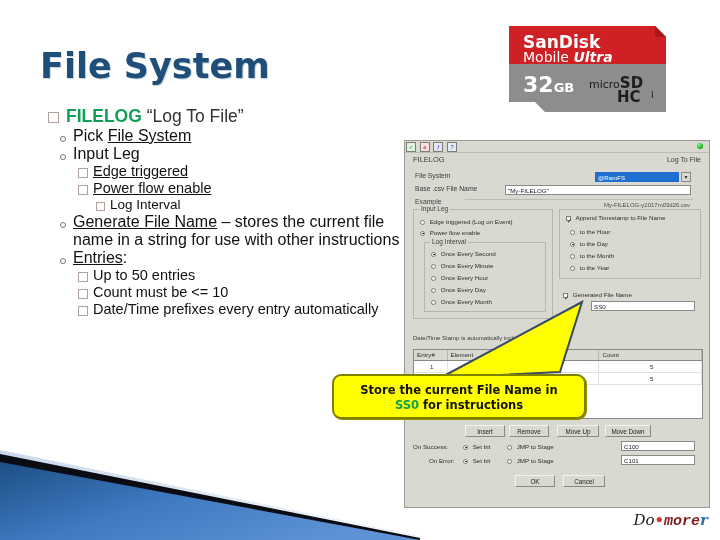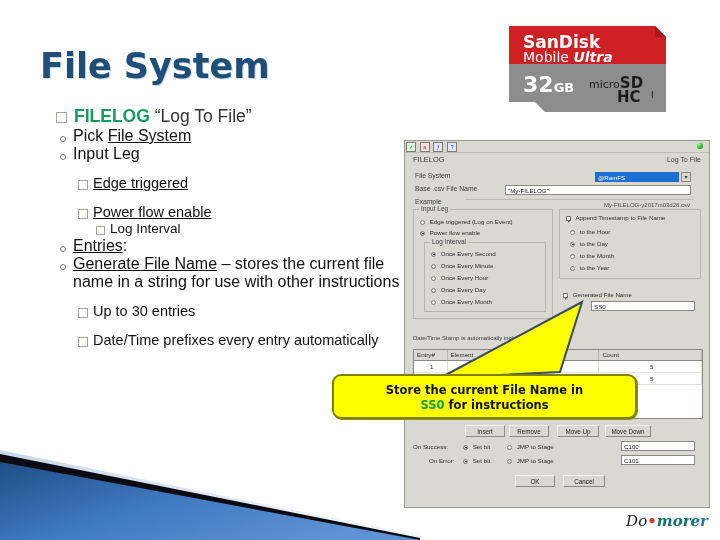--- a/index.html
+++ b/index.html
@@ -16,37 +16,37 @@
     position:absolute;left:40px;top:46px;
     font-family:"DejaVu Sans", sans-serif;
     font-size:35px;font-weight:bold;color:#1f4e79;
     letter-spacing:0px;
     text-shadow:1px 1px 0 #c9d6e4;
   }
 
   
   #body-area{position:absolute;left:44px;top:106px;width:360px;}
 
-  .lvl1{display:flex;align-items:flex-start;margin:0 0 1px 12px;}
+  .lvl1{display:flex;align-items:flex-start;margin:0 0 1px 4px;}
   .lvl1 .bullet{
     width:9px;height:9px;border:1.5px solid #b0a09a;background:transparent;
     margin:6px 7px 0 0;flex:none;
   }
   .lvl1 .txt{font-size:17.5px;line-height:20px;color:#111;}
   .l1-green{color:#0f9e56;font-weight:bold;}
   .l1-rest{color:#333;}
 
   .lvl2{display:flex;align-items:flex-start;margin:0 0 0 16px;}
   .lvl2 .bullet{
     width:4px;height:4px;border:1px solid #777;border-radius:50%;
     margin:9px 7px 0 0;flex:none;background:transparent;
   }
   .lvl2 .txt{font-size:16px;line-height:18px;color:#111;}
 
-  .lvl3{display:flex;align-items:flex-start;margin:12px 0 0 34px;}
+  .lvl3{display:flex;align-items:flex-start;margin:0 0 0 34px;}
   .lvl3 .bullet{
     width:8px;height:8px;border:1.2px solid #b0a09a;background:transparent;
     margin:5px 5px 0 0;flex:none;
   }
   .lvl3 .txt{font-size:14.5px;line-height:17px;color:#111;}
 
   .lvl4{display:flex;align-items:flex-start;margin:0 0 0 52px;}
   .lvl4 .bullet{
     width:7px;height:7px;border:1.2px solid #b0a09a;background:transparent;
     margin:5px 5px 0 0;flex:none;
@@ -104,33 +104,33 @@
   #tbl .trow{display:flex;height:11px;border-bottom:1px solid #e2e2dc;}
   #tbl .trow div{font-size:6.2px;line-height:11px;padding-left:3px;border-right:1px solid #e2e2dc;color:#2b2b2b;text-align:center;}
   .c-entry{width:30px;} .c-elem{width:150px;} .c-count{width:100px;}
 
   .btn{position:absolute;background:#d9d9d2;border:1px solid #8a8a84;border-top-color:#f2f2ee;
        border-left-color:#f2f2ee;font-size:6.3px;color:#222;text-align:center;line-height:11px;height:12px;box-sizing:border-box;}
 
   
   #callout-arrow{position:absolute;left:330px;top:280px;width:380px;height:140px;pointer-events:none;}
   #callout{
-    position:absolute;left:332px;top:374px;width:305px;height:45px;
+    position:absolute;left:332px;top:374px;width:254px;height:45px;
     background:#ffff00;border:2px solid #7f7f00;border-radius:9px;
     box-sizing:border-box;text-align:center;
     font-family:"DejaVu Sans", sans-serif;font-size:11.5px;font-weight:bold;color:#111;
     padding-top:7px;line-height:15px;
     box-shadow:1px 1px 0 #8f8f00;
   }
   #callout .ss0{color:#0f9e56;}
 
   
   #logo{position:absolute;right:12px;bottom:10px;
         font-family:"DejaVu Serif", serif;font-style:italic;font-size:15px;color:#1a1a1a;}
-  #logo .more{font-weight:bold;color:#0f766e;}
+  #logo .more{font-weight:bold;color:#7f1d1d;font-family:Liberation Mono, monospace;}
   #logo .dot{color:#d23b2a;font-weight:bold;}
   #logo .tail{color:#2f6fb5;font-weight:bold;}
 </style>
 </head>
 <body>
 
 <svg id="deco-band" viewBox="0 0 420 130">
   <defs>
     <linearGradient id="gb" x1="0" y1="0" x2="1" y2="0.6">
       <stop offset="0" stop-color="#1d4f86"></stop>
@@ -192,33 +192,37 @@
   </div>
 
   <div class="lvl4">
     <span class="bullet"></span>
     <span class="txt">Log Interval</span>
   </div>
 
 
   <div class="lvl2">
     <span class="bullet"></span>
+    <span class="txt"><span class="u">Generate File Name</span><span> – stores the current file name in a string for use with other instructions</span></span>
+  </div>
+
+  <div class="lvl2">
+    <span class="bullet"></span>
     <span class="txt"><span class="u">Entries</span>:</span>
   </div>
 
-  <div class="lvl2">
-    <span class="bullet"></span>
-    <span class="txt"><span class="u">Generate File Name</span><span> – stores the current file name in a string for use with other instructions</span></span>
-  </div>
-
-  <div class="lvl3">
-    <span class="bullet"></span>
-    <span class="txt">Up to 30 entries</span>
-  </div>
-
+  <div class="lvl3">
+    <span class="bullet"></span>
+    <span class="txt">Up to 50 entries</span>
+  </div>
+
+  <div class="lvl3">
+    <span class="bullet"></span>
+    <span class="txt">Count must be &lt;= 10</span>
+  </div>
 
   <div class="lvl3">
     <span class="bullet"></span>
     <span class="txt">Date/Time prefixes every entry automatically</span>
   </div>
 
 </div>
 
 <div id="dialog">
 

